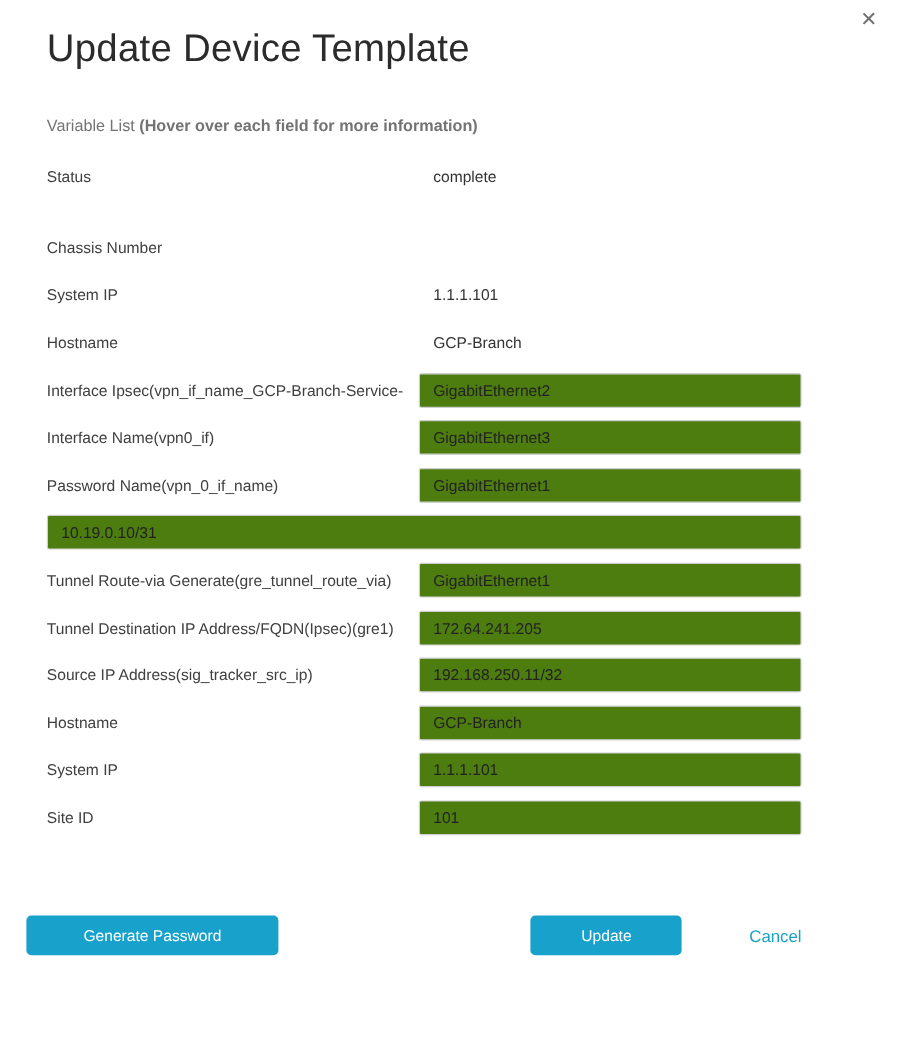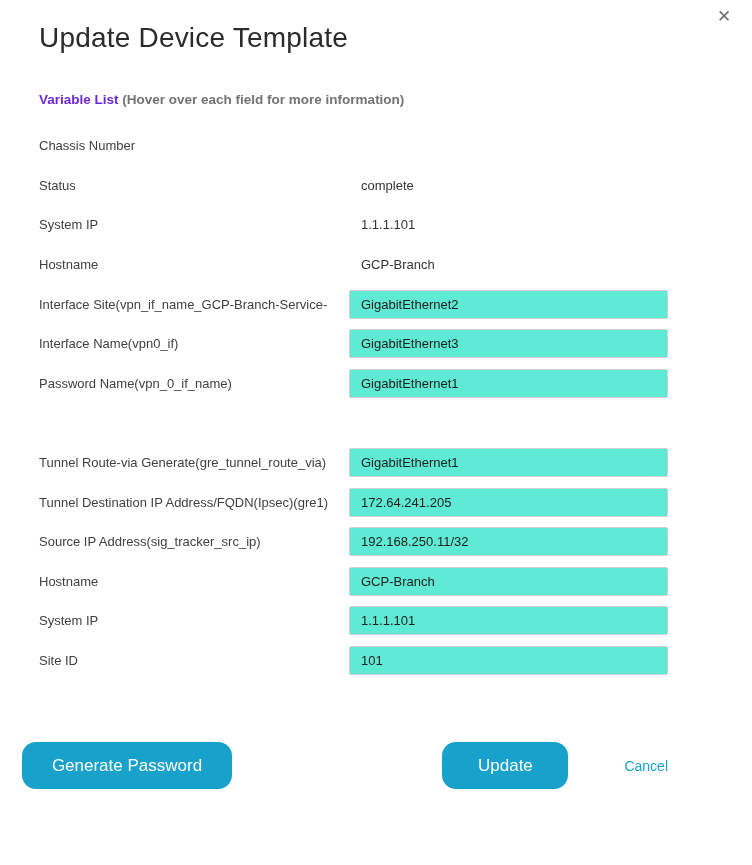--- a/index.html
+++ b/index.html
@@ -20,34 +20,34 @@
     top: 4px; right: 16px;
     width: 24px; height: 24px;
     display: flex; align-items: center; justify-content: center;
     font-size: 17px; font-weight: 300;
     color: #707070;
     cursor: pointer;
     user-select: none;
   }
   .modal-title {
     padding: 22px 39px 0 39px;
-    font-size: 28px;
+    font-size: 32px;
     font-weight: 400;
     color: #2b2b2b;
     letter-spacing: 0.2px;
   }
   .section-header {
     padding: 0 39px;
     margin-top: 38px;
     font-size: 13.5px;
     color: #707070;
   }
   .section-title {
-    font-weight: bold;
-    color: #6d28d9;
+    font-weight: normal;
+    color: #737373;
   }
   .section-hint { color: #737373; font-weight: bold; }
   .rows {
     margin-top: 16px;
     padding: 0 84px 0 39px;
   }
   .row {
     height: 39.6px;
     display: flex;
     align-items: center;
@@ -70,39 +70,39 @@
     font-size: 13px;
     color: #333;
     margin-left: 12px;
     white-space: nowrap;
   }
   .field-input {
     width: 100%;
     height: 29px;
     border: 1px solid #cfcfcf;
     border-radius: 2px;
-    background: #5eead4;
+    background: #4d7c0f;
     padding: 0 11px;
     font-size: 13px;
     color: #222;
     font-family: "Liberation Sans", "DejaVu Sans", sans-serif;
     outline: none;
   }
   .footer {
     margin-top: 62px;
     padding: 0 84px 0 22px;
     display: flex;
     align-items: center;
   }
   .btn {
-    height: 47px;
+    height: 33px;
     border: none;
-    border-radius: 14px;
+    border-radius: 4px;
     color: #ffffff;
-    font-size: 17px;
+    font-size: 13px;
     font-family: "Liberation Sans", "DejaVu Sans", sans-serif;
     cursor: pointer;
     display: flex;
     align-items: center;
     justify-content: center;
   }
   .btn-generate { width: 210px; }
   .btn-update { width: 126px; margin-left: auto; }
   .link-cancel {
     margin-left: 56px;
@@ -119,70 +119,73 @@
   <div class="close-btn">✕</div>
 
   <h1 class="modal-title">Update Device Template</h1>
 
   <div class="section-header">
     <span class="section-title">Variable List</span>
     <span class="section-hint">(Hover over each field for more information)</span>
   </div>
 
   <div class="rows">
+    <div class="row">
+      <div class="row-label">Status</div>
+      <div class="row-value">
+          <span class="static-value">complete</span>
+        </div>
+    </div>
+
     <div class="row spacer-before">
       <div class="row-label">Chassis Number</div>
       <div class="row-value">
           <span class="static-value"></span>
         </div>
     </div>
 
     <div class="row">
-      <div class="row-label">Status</div>
-      <div class="row-value">
-          <span class="static-value">complete</span>
-        </div>
-    </div>
-
-    <div class="row">
       <div class="row-label">System IP</div>
       <div class="row-value">
           <span class="static-value">1.1.1.101</span>
         </div>
     </div>
 
     <div class="row">
       <div class="row-label">Hostname</div>
       <div class="row-value">
           <span class="static-value">GCP-Branch</span>
         </div>
     </div>
 
     <div class="row">
-      <div class="row-label">Interface Site(vpn_if_name_GCP-Branch-Service-</div>
+      <div class="row-label">Interface Ipsec(vpn_if_name_GCP-Branch-Service-</div>
       <div class="row-value">
           <input type="text" class="field-input" value="GigabitEthernet2" style="">
         </div>
     </div>
 
     <div class="row">
       <div class="row-label">Interface Name(vpn0_if)</div>
       <div class="row-value">
           <input type="text" class="field-input" value="GigabitEthernet3" style="">
         </div>
     </div>
 
     <div class="row">
       <div class="row-label">Password Name(vpn_0_if_name)</div>
       <div class="row-value">
           <input type="text" class="field-input" value="GigabitEthernet1" style="">
         </div>
     </div>
 
     <div class="row">
+      <div class="row-value">
+          <input type="text" class="field-input" value="10.19.0.10/31" style="">
+        </div>
     </div>
 
 
     <div class="row">
       <div class="row-label">Tunnel Route-via Generate(gre_tunnel_route_via)</div>
       <div class="row-value">
           <input type="text" class="field-input" value="GigabitEthernet1" style="">
         </div>
     </div>
 

